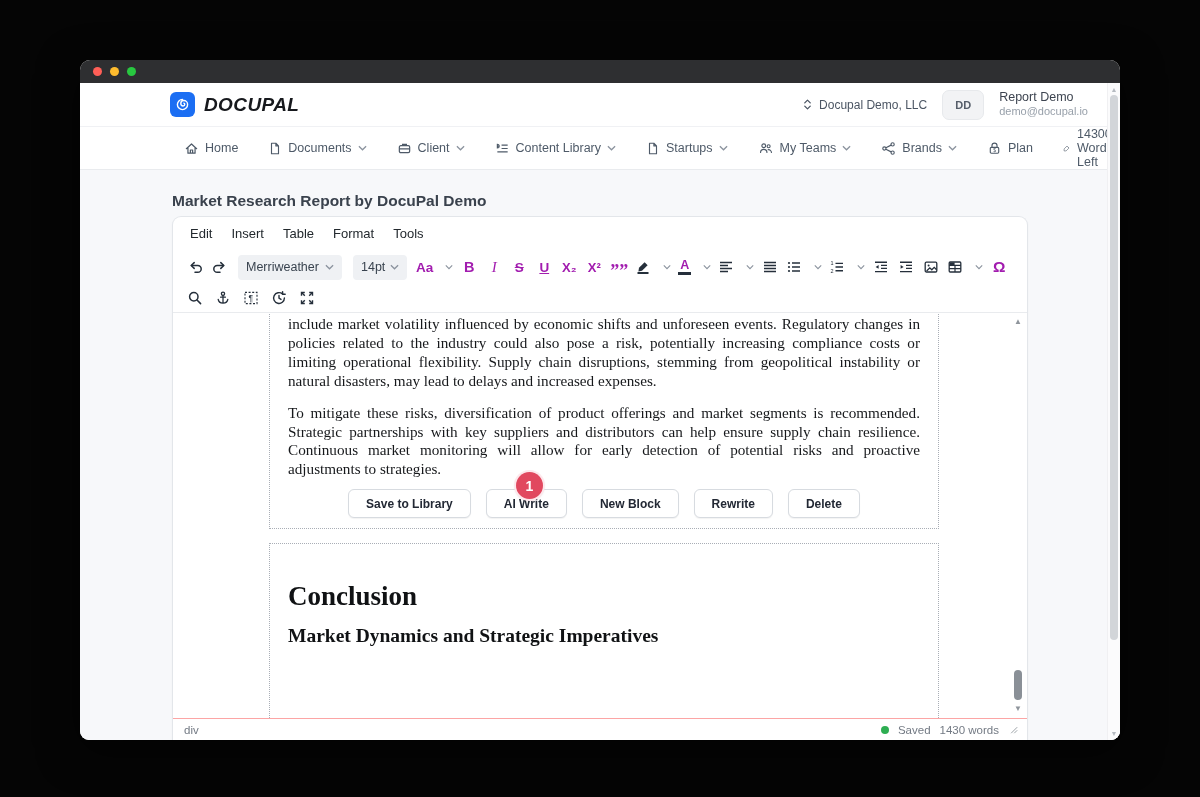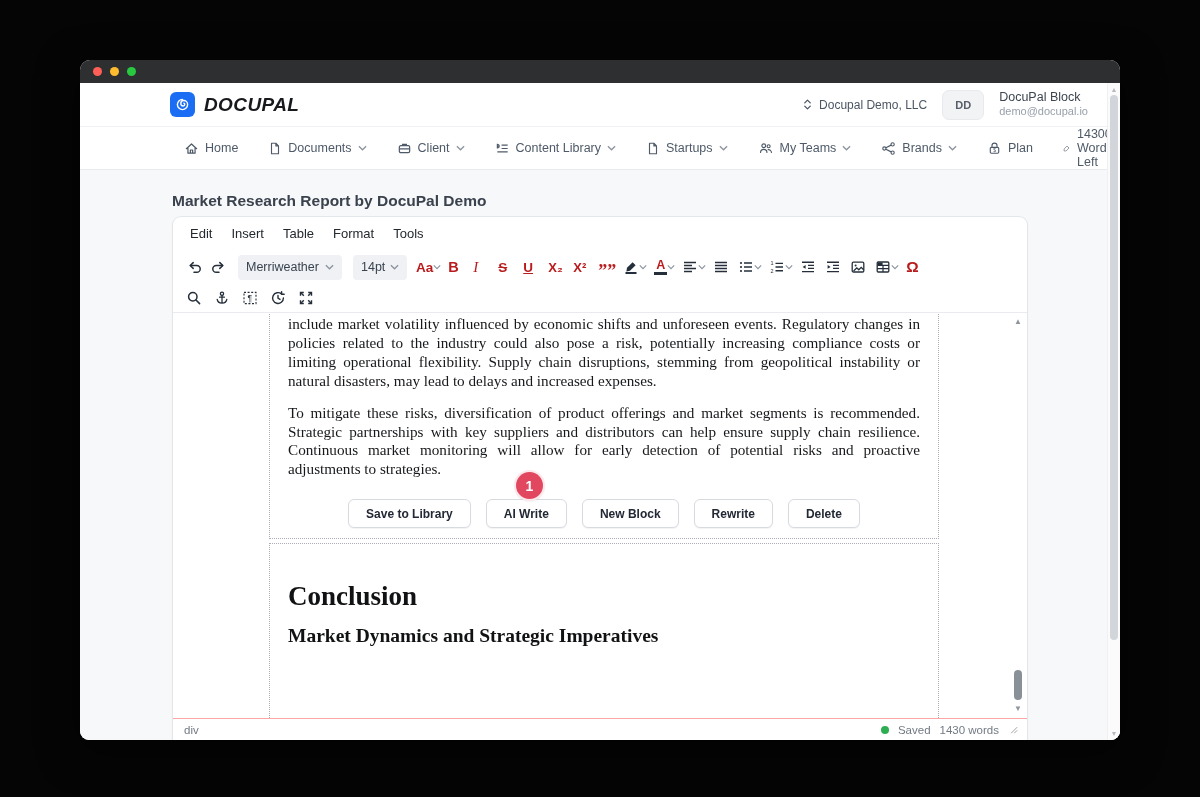--- a/index.html
+++ b/index.html
@@ -42,22 +42,22 @@
 
   
   .editor { position:absolute; left:92px; top:46px; width:856px; bottom:0; background:#fff;
             border:1px solid #e3e6ea; border-bottom:none; border-radius:9px 9px 0 0;
             display:flex; flex-direction:column; box-shadow:0 1px 2px rgba(0,0,0,.04); }
   .menubar { height:33px; display:flex; align-items:center; gap:19px; padding-left:17px; font-size:13px; color:#23292e; flex:0 0 auto; }
   .menu-item { cursor:default; }
 
   .toolbar1 { height:34px; display:flex; align-items:center; padding-left:10px; gap:1px; flex:0 0 auto; }
   .toolbar2 { height:29px; display:flex; align-items:center; padding-left:10px; gap:4px; border-bottom:1px solid #e9ebee; flex:0 0 auto; }
-  .tbtn { min-width:24px; height:24px; display:flex; align-items:center; justify-content:space-between; gap:0;
-          border-radius:3px; color:#b91c1c; font-size:13.5px; padding:0 3px; cursor:default; }
+  .tbtn { min-width:24px; height:24px; display:flex; align-items:center; justify-content:center; gap:12px;
+          border-radius:3px; color:#a21caf; font-size:13.5px; padding:0 3px; cursor:default; }
   .tbtn svg { display:block; }
   .tsel { height:25px; background:#eff1f4; border-radius:4px; display:flex; align-items:center; justify-content:space-between;
           padding:0 8px; font-size:12.5px; color:#39434f; margin:0 5px; cursor:default; }
   .tsel.family { width:104px; }
   .tsel.size { width:54px; }
   .t-bold { font-weight:bold; font-size:14.5px; }
   .t-italic { font-family:"Liberation Serif",serif; font-style:italic; font-size:15px; }
   .t-strike { text-decoration:line-through; font-size:13.5px; font-weight:600;}
   .t-under { text-decoration:underline; font-size:13.5px; font-weight:600;}
   .t-sub,.t-sup { font-size:13px; font-weight:600; }
@@ -68,21 +68,21 @@
   .t-omega { font-size:15.5px; font-weight:600; }
 
   
   .content { flex:1; position:relative; overflow:hidden; background:#fff; font-family:"Liberation Serif",serif; }
   .doc-block { position:absolute; left:96px; width:670px; border:1px dotted #a9aeb6; }
   .block-risks { top:-9px; border-top:none; padding:2px 18px 10px; }
   .block-conclusion { top:230px; bottom:-6px; border-bottom:none; padding:36px 18px 0; }
   .clip-line { height:9px; overflow:hidden; position:relative; }
   .doc-p { font-size:15.2px; line-height:18.9px; color:#16181b; text-align:justify; }
   .p2 { margin-top:13px; }
-  .actions { display:flex; justify-content:center; gap:15px; margin-top:20px; font-family:"Liberation Sans",sans-serif; }
+  .actions { display:flex; justify-content:center; gap:15px; margin-top:10px; font-family:"Liberation Sans",sans-serif; }
   .act-btn { height:29px; padding:0 17px; background:#fff; border:1px solid #d7dbe0; border-radius:6px;
              font-size:12px; font-weight:bold; color:#222834; box-shadow:0 1px 1px rgba(0,0,0,.05);
              font-family:"Liberation Sans",sans-serif; cursor:pointer; }
   .badge { position:absolute; left:246px; top:168px; width:27px; height:27px; border-radius:50%;
            background:#e1485f; color:#fff; font-weight:bold; font-size:14px; display:flex; align-items:center;
            justify-content:center; font-family:"Liberation Sans",sans-serif;
            box-shadow:0 0 0 2px #fde8ec, 0 1px 3px rgba(0,0,0,.3); cursor:pointer; }
   .doc-h1 { font-size:27px; line-height:32px; font-weight:bold; color:#101214; }
   .doc-h2 { font-size:19.5px; line-height:25px; font-weight:bold; color:#101214; margin-top:11px; }
   .p3 { margin-top:13px; }
@@ -130,21 +130,21 @@
       <div class="org-switcher">
         <svg width="11" height="13" viewBox="0 0 12 14">
             <path d="M3 5.2 6 2.2l3 3M3 8.8l3 3 3-3" fill="none" stroke="#4b5563" stroke-width="1.4" stroke-linecap="round" stroke-linejoin="round"></path>
           </svg>
         <span>Docupal Demo, LLC</span>
       </div>
       <div class="avatar">
           <span>DD</span>
         </div>
       <div class="user-meta">
-        <div class="user-name">DocuPal Block</div>
+        <div class="user-name">Report Demo</div>
         <div class="user-email">demo@docupal.io</div>
       </div>
     </div>
   </div>
 
   <div class="nav">
     <div class="nav-item">
       <svg width="15" height="15" viewBox="0 0 16 16">
           <path d="M2.5 8.2 8 3.2l5.5 5M4.2 7.5V13h7.6V7.5M6.8 13v-3.4h2.4V13" fill="none" stroke="#4e5a68" stroke-width="1.3" stroke-linecap="round" stroke-linejoin="round"></path>
         </svg>

